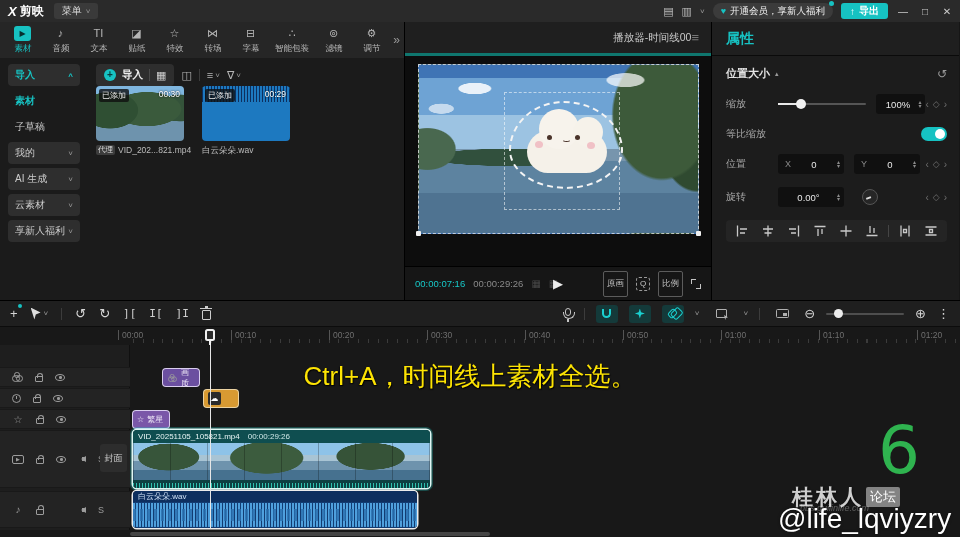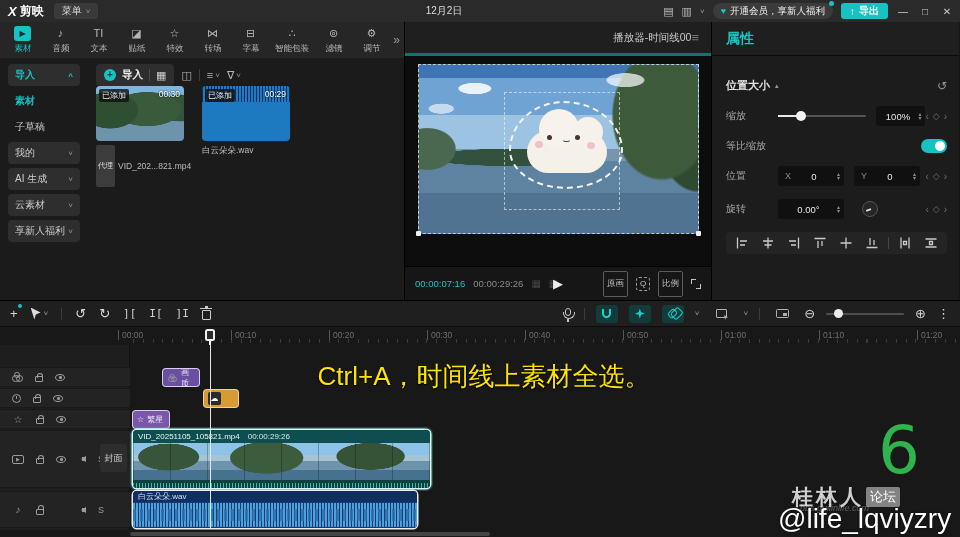--- a/index.html
+++ b/index.html
@@ -68,21 +68,21 @@
       radial-gradient(46px 30px at 16% 44%, #2f4f33 0 60%, transparent 62%),
       radial-gradient(56px 28px at 58% 42%, #3a5a3c 0 60%, transparent 62%),
       radial-gradient(40px 22px at 96% 40%, #34533a 0 60%, transparent 62%),
       linear-gradient(180deg,#7fb6df 0 40%, #98b8c9 40% 55%, #6e93ad 55% 100%); }
   .thumb-audio { background:#1d79c0; }
   .thumb-audio .wave-dark { position:absolute; top:0; left:0; right:0; height:16px;
       background:repeating-linear-gradient(90deg,#0d2f5e 0 1px, transparent 1px 3px); }
   .badge-added { position:absolute; top:3px; left:3px; background:rgba(15,15,15,.8); color:#eee; font-size:8px; padding:1px 3px; border-radius:2px; }
   .dur { position:absolute; top:3px; right:4px; color:#fff; font-size:8.5px; text-shadow:0 0 2px #000; }
   .card-name { margin-top:4px; display:flex; align-items:center; gap:3px; font-size:8.5px; color:#bbb; white-space:nowrap; }
-  .proxy-badge { background:#3c3c3c; color:#ddd; font-size:7.5px; padding:16px 2px; border-radius:2px; }
+  .proxy-badge { background:#3c3c3c; color:#ddd; font-size:7.5px; padding:0 2px; border-radius:2px; }
 
   
   .player-head { height:34px; background:#1f1f1f; display:flex; align-items:center; justify-content:flex-end; padding:0 12px; border-bottom:3px solid #0f766e; }
   .player-title { font-size:10.5px; color:#c9c9c9; }
   .burger { color:#777; font-size:13px; cursor:pointer; }
   .stage { position:absolute; top:34px; left:0; right:0; bottom:34px; background:#0d0d0d; }
   .preview-frame { position:absolute; left:13px; top:8px; width:281px; height:170px; border:1px dashed rgba(235,235,235,.75); background:
       radial-gradient(26px 9px at 20% 14%, rgba(255,255,255,.85) 0 60%, transparent 66%),
       radial-gradient(30px 11px at 74% 9%, rgba(255,255,255,.7) 0 60%, transparent 66%),
       radial-gradient(20px 8px at 8% 26%, rgba(255,255,255,.6) 0 60%, transparent 66%),
@@ -113,21 +113,21 @@
   .qbox { width:14px; height:14px; border:1px dashed #9a9a9a; border-radius:3px; color:#c5c5c5; font-size:8px; display:flex; align-items:center; justify-content:center; cursor:pointer; }
   .ic-fs { width:10px; height:10px; position:relative; cursor:pointer; }
   .ic-fs::before,.ic-fs::after { content:""; position:absolute; width:4px; height:4px; border:1.4px solid #c5c5c5; }
   .ic-fs::before { left:0; top:0; border-right:none; border-bottom:none; }
   .ic-fs::after { right:0; bottom:0; border-left:none; border-top:none; }
 
   
   .props-head { height:34px; background:#1f1f1f; display:flex; align-items:center; padding:0 14px; border-bottom:1px solid #0a0a0a; }
   .props-title { color:#17c2c2; font-size:14px; font-weight:bold; }
   .props-body { padding:10px 12px 0 14px; }
-  .prow { display:flex; align-items:center; margin-bottom:13px; position:relative;margin-top:12px; }
+  .prow { display:flex; align-items:center; margin-bottom:13px; position:relative; }
   .sec-title { color:#e3e3e3; font-size:11px; font-weight:bold; }
   .sec-arrow { font-size:7px; color:#999; margin-left:5px; }
   .reset-ic { margin-left:auto; color:#9a9a9a; font-size:12px; cursor:pointer; }
   .plabel { width:52px; color:#a8a8a8; font-size:10px; flex:none; }
   .slider { position:relative; width:88px; height:2px; background:#555; border-radius:1px; margin-right:10px; cursor:pointer; }
   .slider .fill { position:absolute; left:0; top:0; height:2px; width:22px; background:#e8e8e8; }
   .slider .knob { position:absolute; left:18px; top:-4px; width:10px; height:10px; border-radius:50%; background:#f2f2f2; }
   .valbox { background:#101010; border-radius:3px; height:20px; display:flex; align-items:center; padding:0 4px 0 7px; gap:5px; }
   .valbox .vlab { color:#8a8a8a; font-size:9px; }
   .valbox .vval { color:#e8e8e8; font-size:9.5px; flex:1; text-align:center; }
@@ -217,21 +217,21 @@
   .ca-head { height:11px; background:#0e2f5f; display:flex; align-items:center; padding:0 5px; }
   .ca-name { color:#cfe0f5; font-size:8px; }
   .ca-body { height:26px; background-color:#123c72; position:relative; }
   .ca-body::before { content:""; position:absolute; inset:0; background-image:repeating-linear-gradient(90deg,#4fa0dd 0 2px, transparent 2px 3px); background-size:100% 92%; background-position:center; background-repeat:no-repeat; }
   .ca-body::after { content:""; position:absolute; inset:0; background-image:repeating-linear-gradient(90deg,#2a6fae 0 3px, transparent 3px 7px); background-size:100% 46%; background-position:center; background-repeat:no-repeat; opacity:.8; }
 
   .playhead-line { position:absolute; left:210px; top:28px; width:1px; bottom:8px; background:#e6e6e6; z-index:6; }
   .playhead-head { position:absolute; left:205px; top:28px; width:10px; height:12px; border:2px solid #f0f0f0; border-radius:2.5px; background:#2a2a2a; z-index:7; }
   .playhead-head::after { content:""; position:absolute; left:2px; bottom:-6px; width:2px; height:5px; background:#f0f0f0; }
 
-  .caption { position:absolute; left:164px; top:58px; width:640px; text-align:center; font-size:26px; color:#fde303; z-index:5;
+  .caption { position:absolute; left:150px; top:58px; width:640px; text-align:center; font-size:26px; color:#fde303; z-index:5;
       text-shadow:1px 1px 1px rgba(0,0,0,.85), -1px 1px 1px rgba(0,0,0,.5); pointer-events:none; }
 
   .hscroll { position:absolute; left:130px; bottom:1px; width:360px; height:4px; border-radius:2px; background:#454545; }
 
   
   .wm-num { position:absolute; left:878px; top:418px; font-size:66px; line-height:1; color:#2fb34f; font-family:"DejaVu Sans",sans-serif; z-index:8; }
   .wm-forum { position:absolute; left:792px; top:483px; z-index:8; display:flex; align-items:center; gap:2px; }
   .wm-forum b { font-size:21px; letter-spacing:3px; color:rgba(255,255,255,.8); text-shadow:1px 1px 2px rgba(0,0,0,.6); }
   .wm-badge { background:rgba(150,150,150,.85); color:#fff; font-size:13px; padding:1px 4px; border-radius:2px; }
   .wm-url { position:absolute; left:800px; top:503px; font-size:9px; font-style:italic; color:rgba(255,255,255,.3); z-index:8; }
@@ -246,21 +246,20 @@
     <div class="tb-left">
       <span class="logo">
         <b class="logo-x">X</b>
         <span>剪映</span>
       </span>
       <button class="menu-btn">
         <span>菜单</span>
         <span class="chev">˅</span>
       </button>
     </div>
-    <div class="tb-date">12月2日</div>
     <div class="tb-right">
       <span class="tb-ic">▤</span>
       <span class="tb-ic">▥</span>
       <span class="chev">˅</span>
       <span class="vip">
         <span class="heart">♥</span>
         <span>开通会员，享新人福利</span>
         <i class="vip-dot"></i>
       </span>
       <button class="export">

